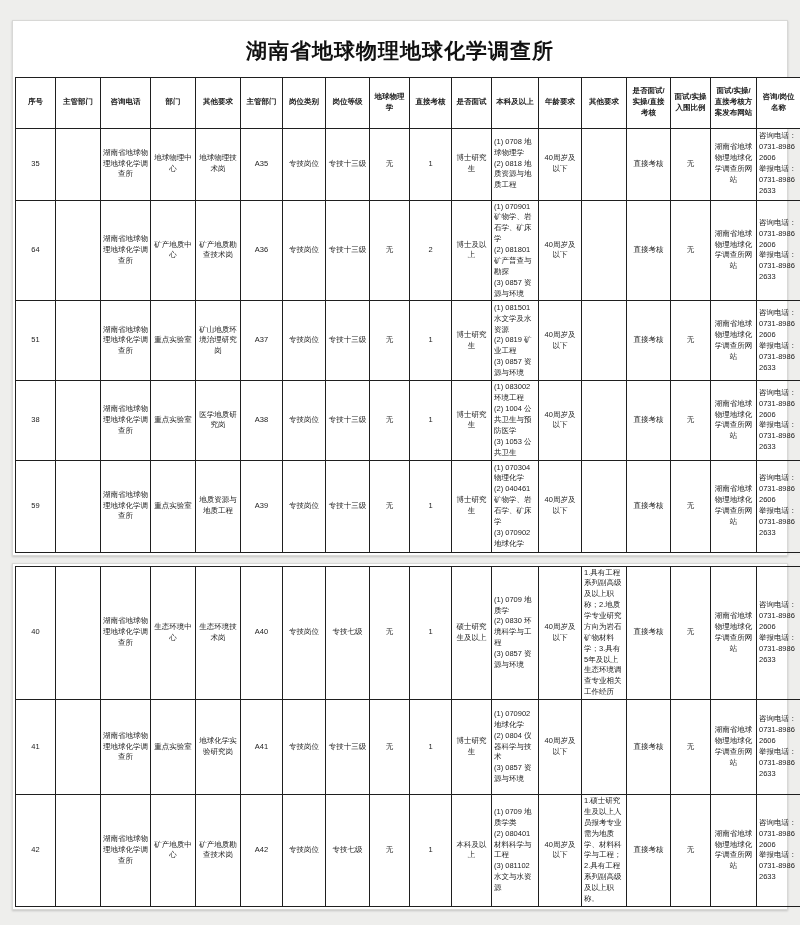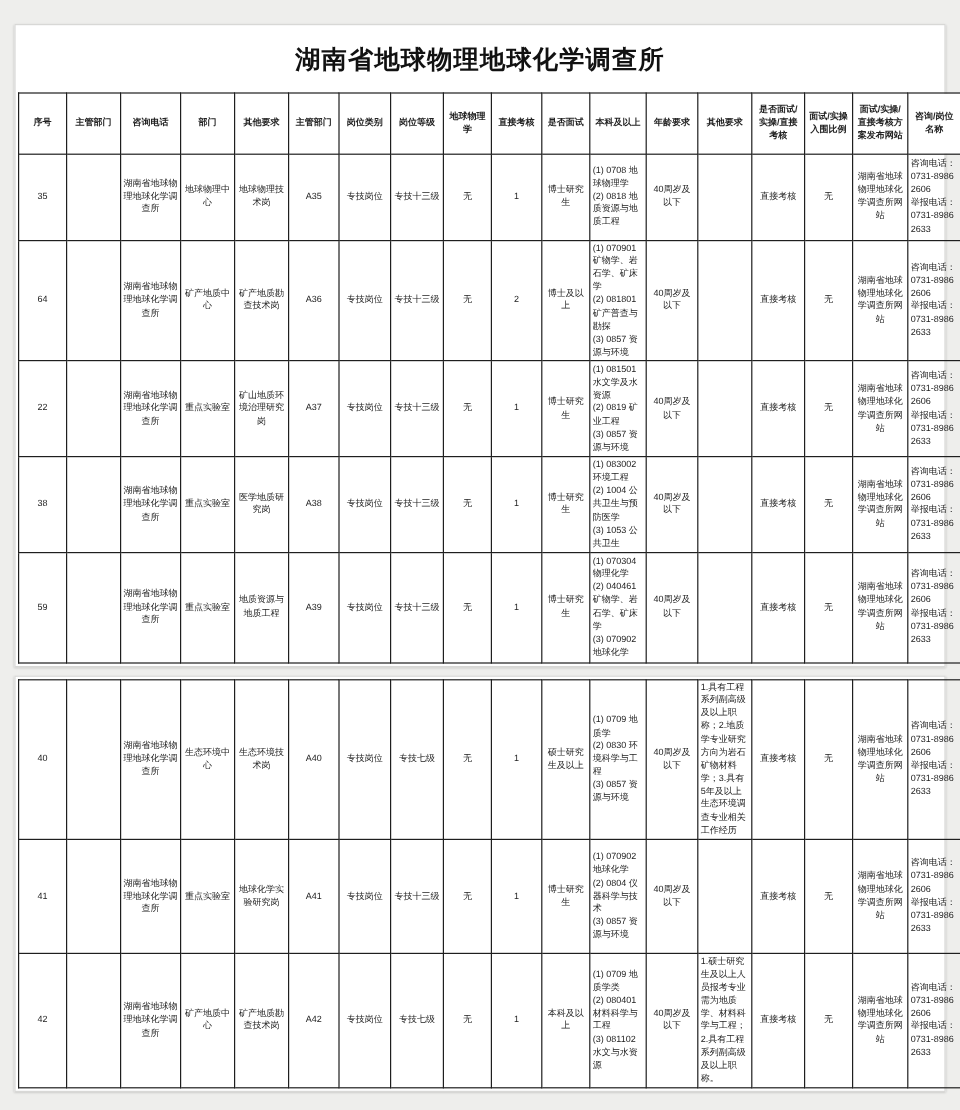--- a/index.html
+++ b/index.html
@@ -147,21 +147,21 @@
 (3) 0857 资源与环境</td>
             <td>40周岁及以下</td>
             <td></td>
             <td>直接考核</td>
             <td>无</td>
             <td>湖南省地球物理地球化学调查所网站</td>
             <td>咨询电话：0731-89862606
 举报电话：0731-89862633</td>
           </tr>
           <tr style="height: 80px;">
-            <td>22</td>
+            <td>51</td>
             <td></td>
             <td>湖南省地球物理地球化学调查所</td>
             <td>重点实验室</td>
             <td>矿山地质环境治理研究岗</td>
             <td>A37</td>
             <td>专技岗位</td>
             <td>专技十三级</td>
             <td>无</td>
             <td>1</td>
             <td>博士研究生</td>

